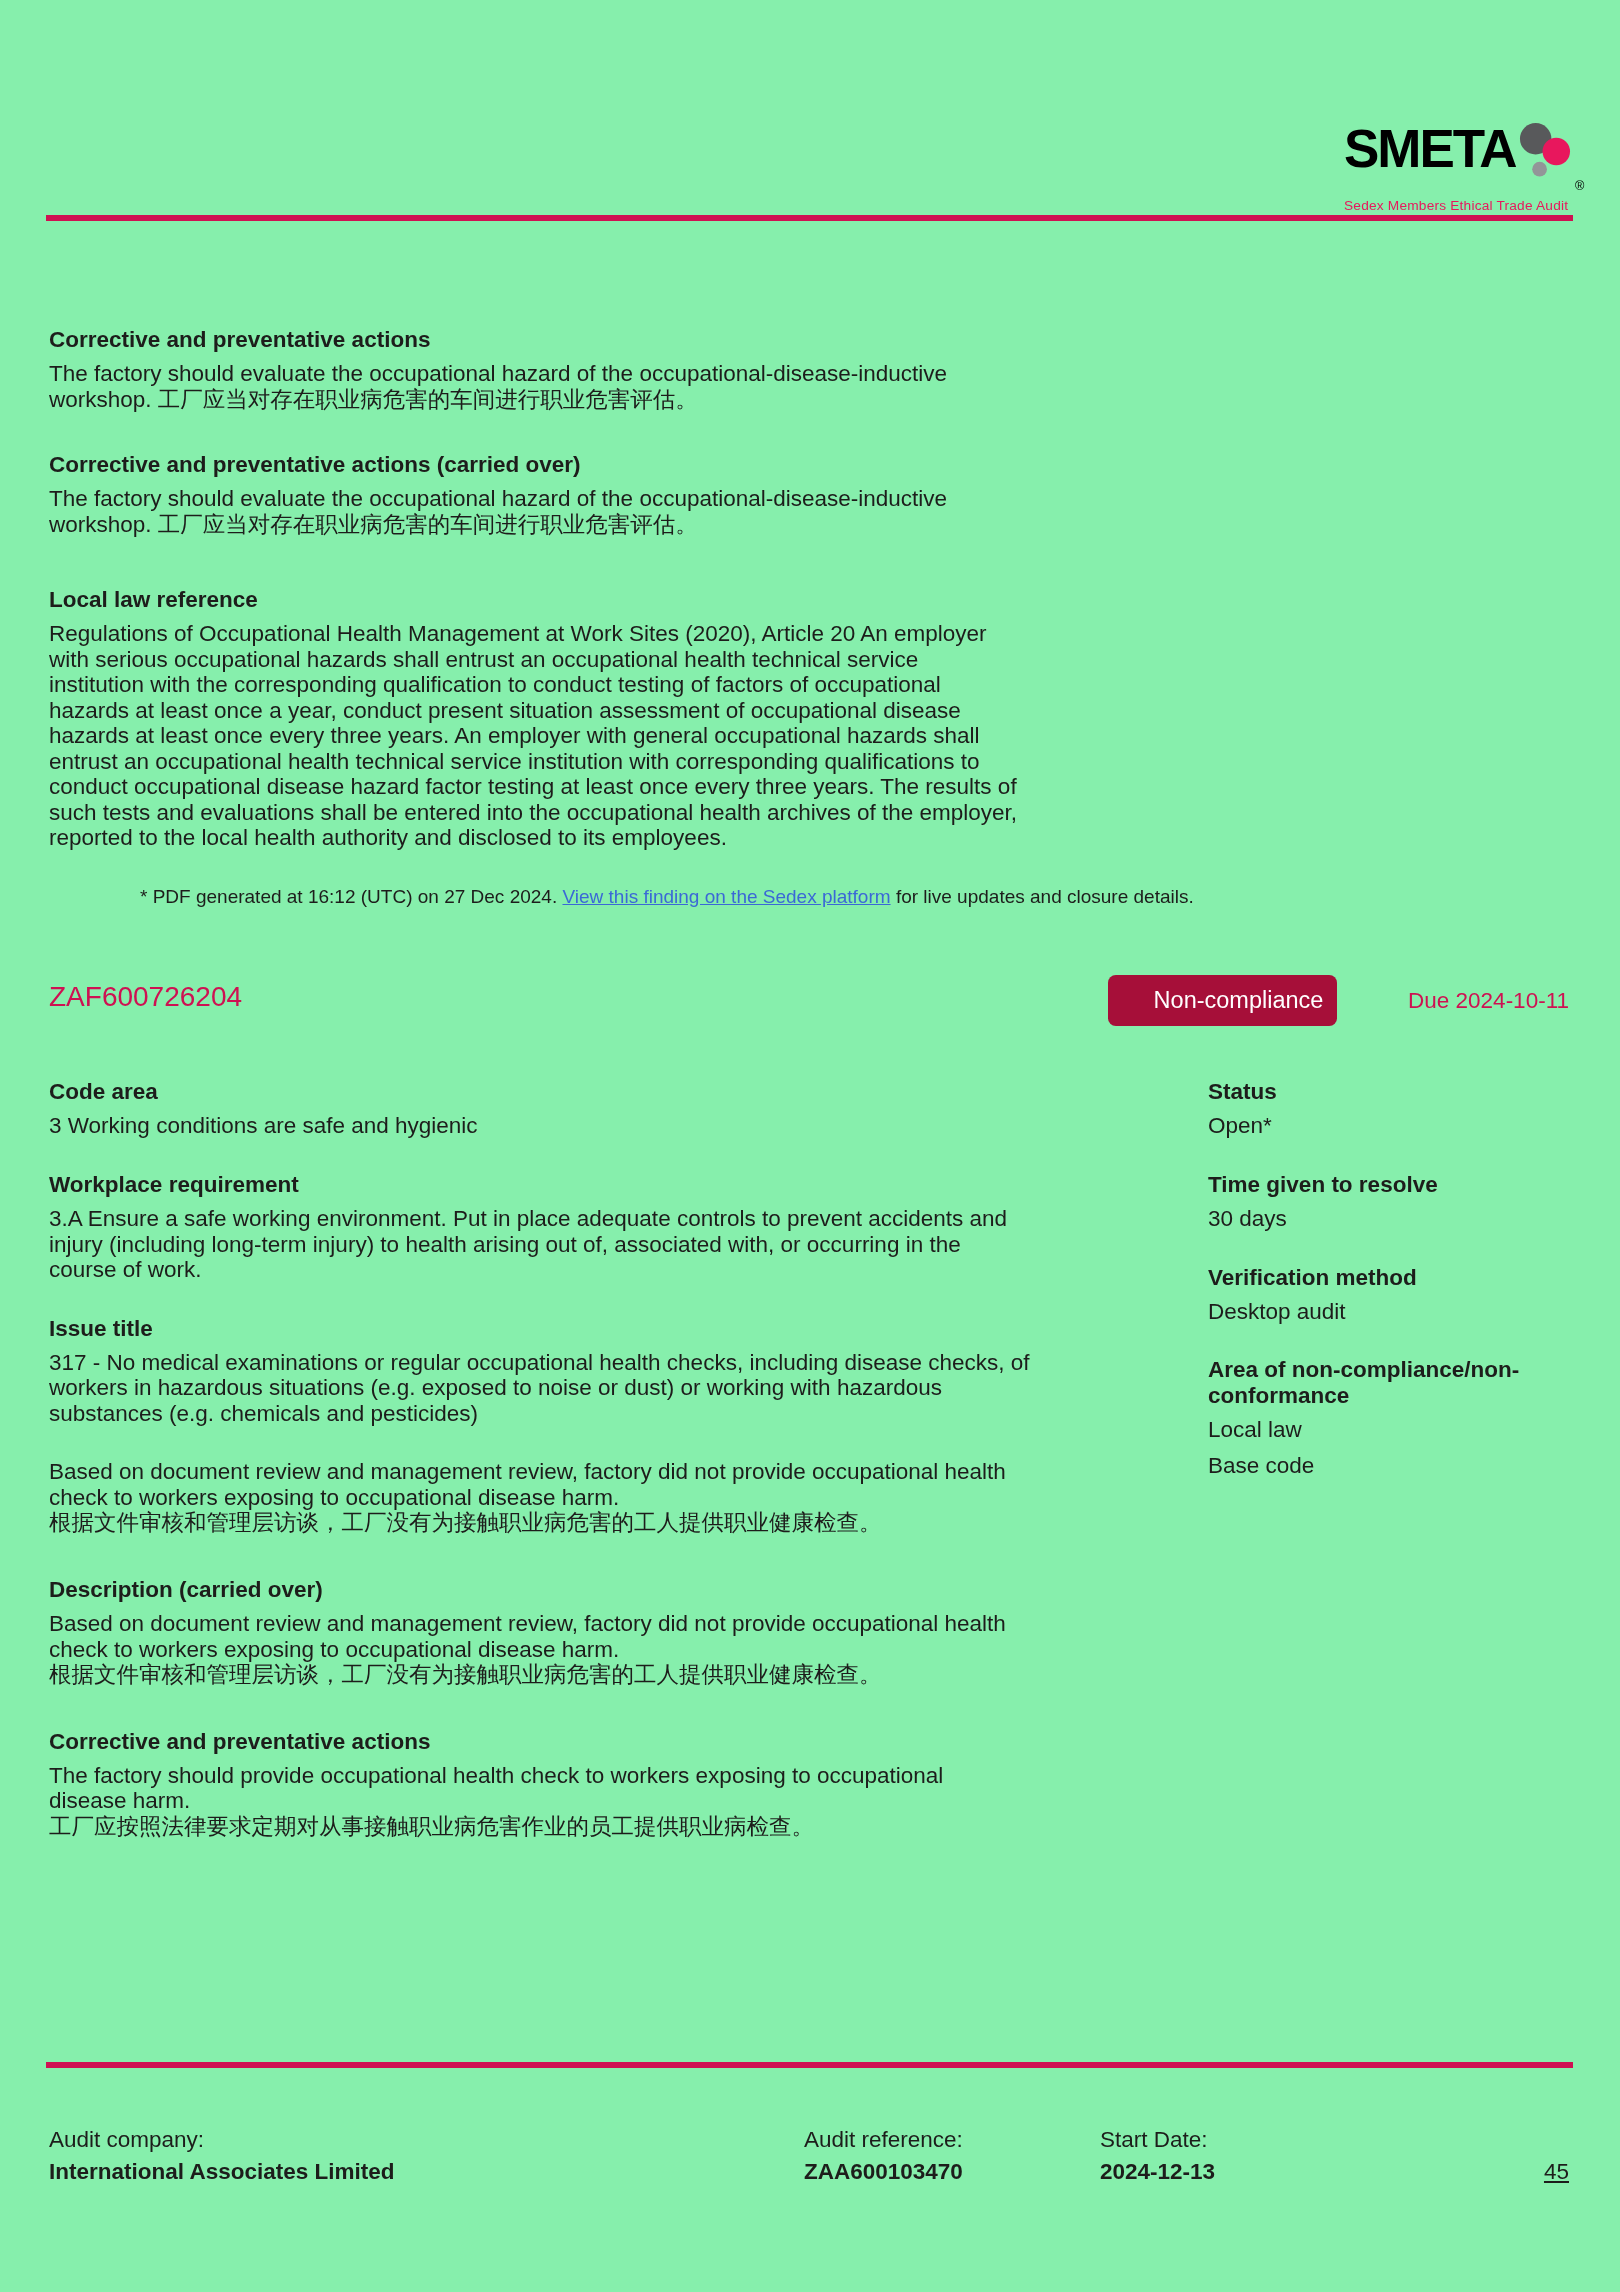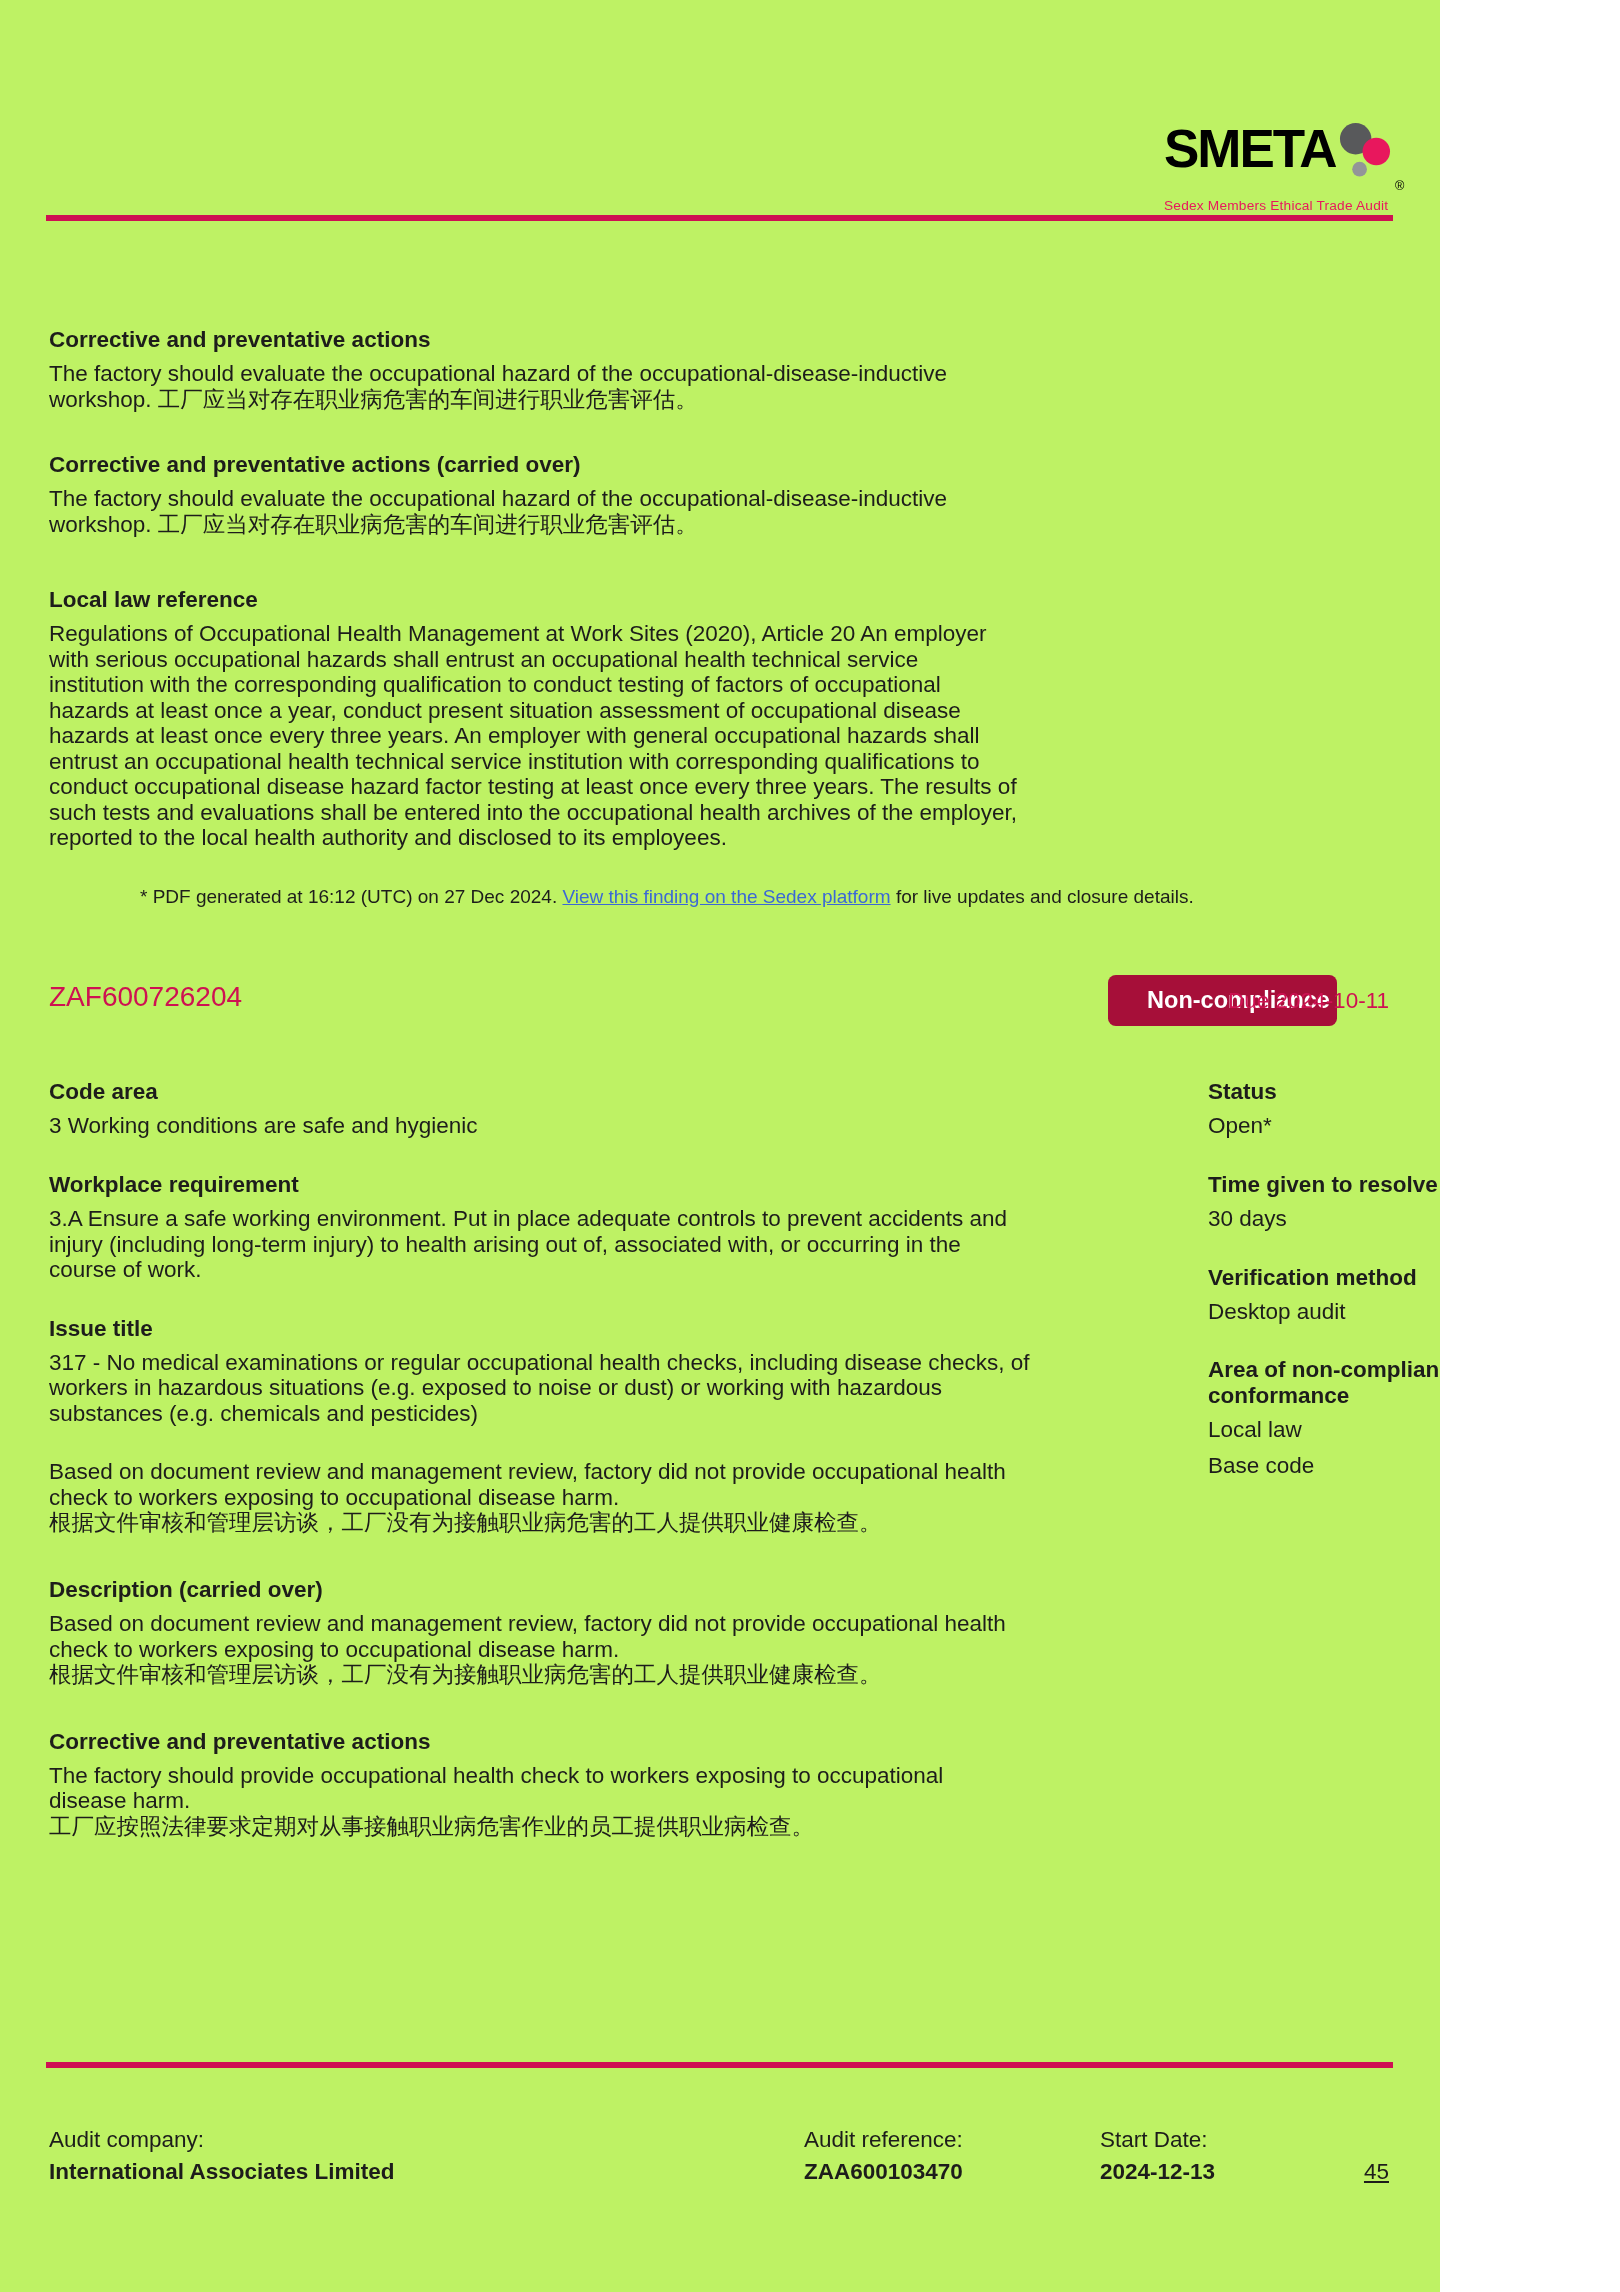--- a/index.html
+++ b/index.html
@@ -1,20 +1,20 @@
 <!DOCTYPE html>
 <html><head>
 <meta charset="utf-8">
 <style>
   * { margin:0; padding:0; box-sizing:border-box; }
   html,body { background:#ffffff; }
   .page {
     position:relative;
-    width:1440px; height:2293px;
-    background:#bef264;
+    width:1620px; height:2293px;
+    background:#86efac;
     font-family:"Liberation Sans","DejaVu Sans",sans-serif;
     color:#1d1d1b;
     overflow:hidden;
   }
   
   .logo { position:absolute; top:120px; right:49px; width:227px; }
   .logo-row { display:flex; align-items:flex-start; }
   .logo-word {
     font-size:53px; font-weight:800; letter-spacing:-2px;
     color:#000000; line-height:57px;
@@ -36,21 +36,21 @@
   .s1 { top:327px; } .s2 { top:452px; } .s3 { top:587px; }
   
   .footnote { top:883px; left:140px; right:39px; font-size:19px; line-height:27.4px; }
   .footnote a { color:#3b68d6; text-decoration:underline; cursor:pointer; }
   
   .finding-id { top:981px; left:49px; font-size:28px; color:#ce1152; }
   .badge {
     top:975px; left:1108px; width:229px; height:51px;
     background:#a60f39; border-radius:7.8px;
     display:flex; align-items:center; justify-content:center;
-    color:#ffffff; font-size:23.5px; font-weight:700;padding-left:32px;
+    color:#ffffff; font-size:23.5px; font-weight:400;padding-left:32px;
   }
   .due-date { top:988px; right:51px; font-size:22.5px; color:#ce1152; }
   
   .col-left  { top:1079px; left:49px;  width:1147px; }
   .col-right { top:1079px; left:1208px; width:366px; }
   .col-section { margin-bottom:33px; }
   .col-section.wide-gap { margin-bottom:41px; }
   .value-line { font-size:22.5px; line-height:25.5px; }
   .value-line + .value-line { margin-top:10.8px; }
   

